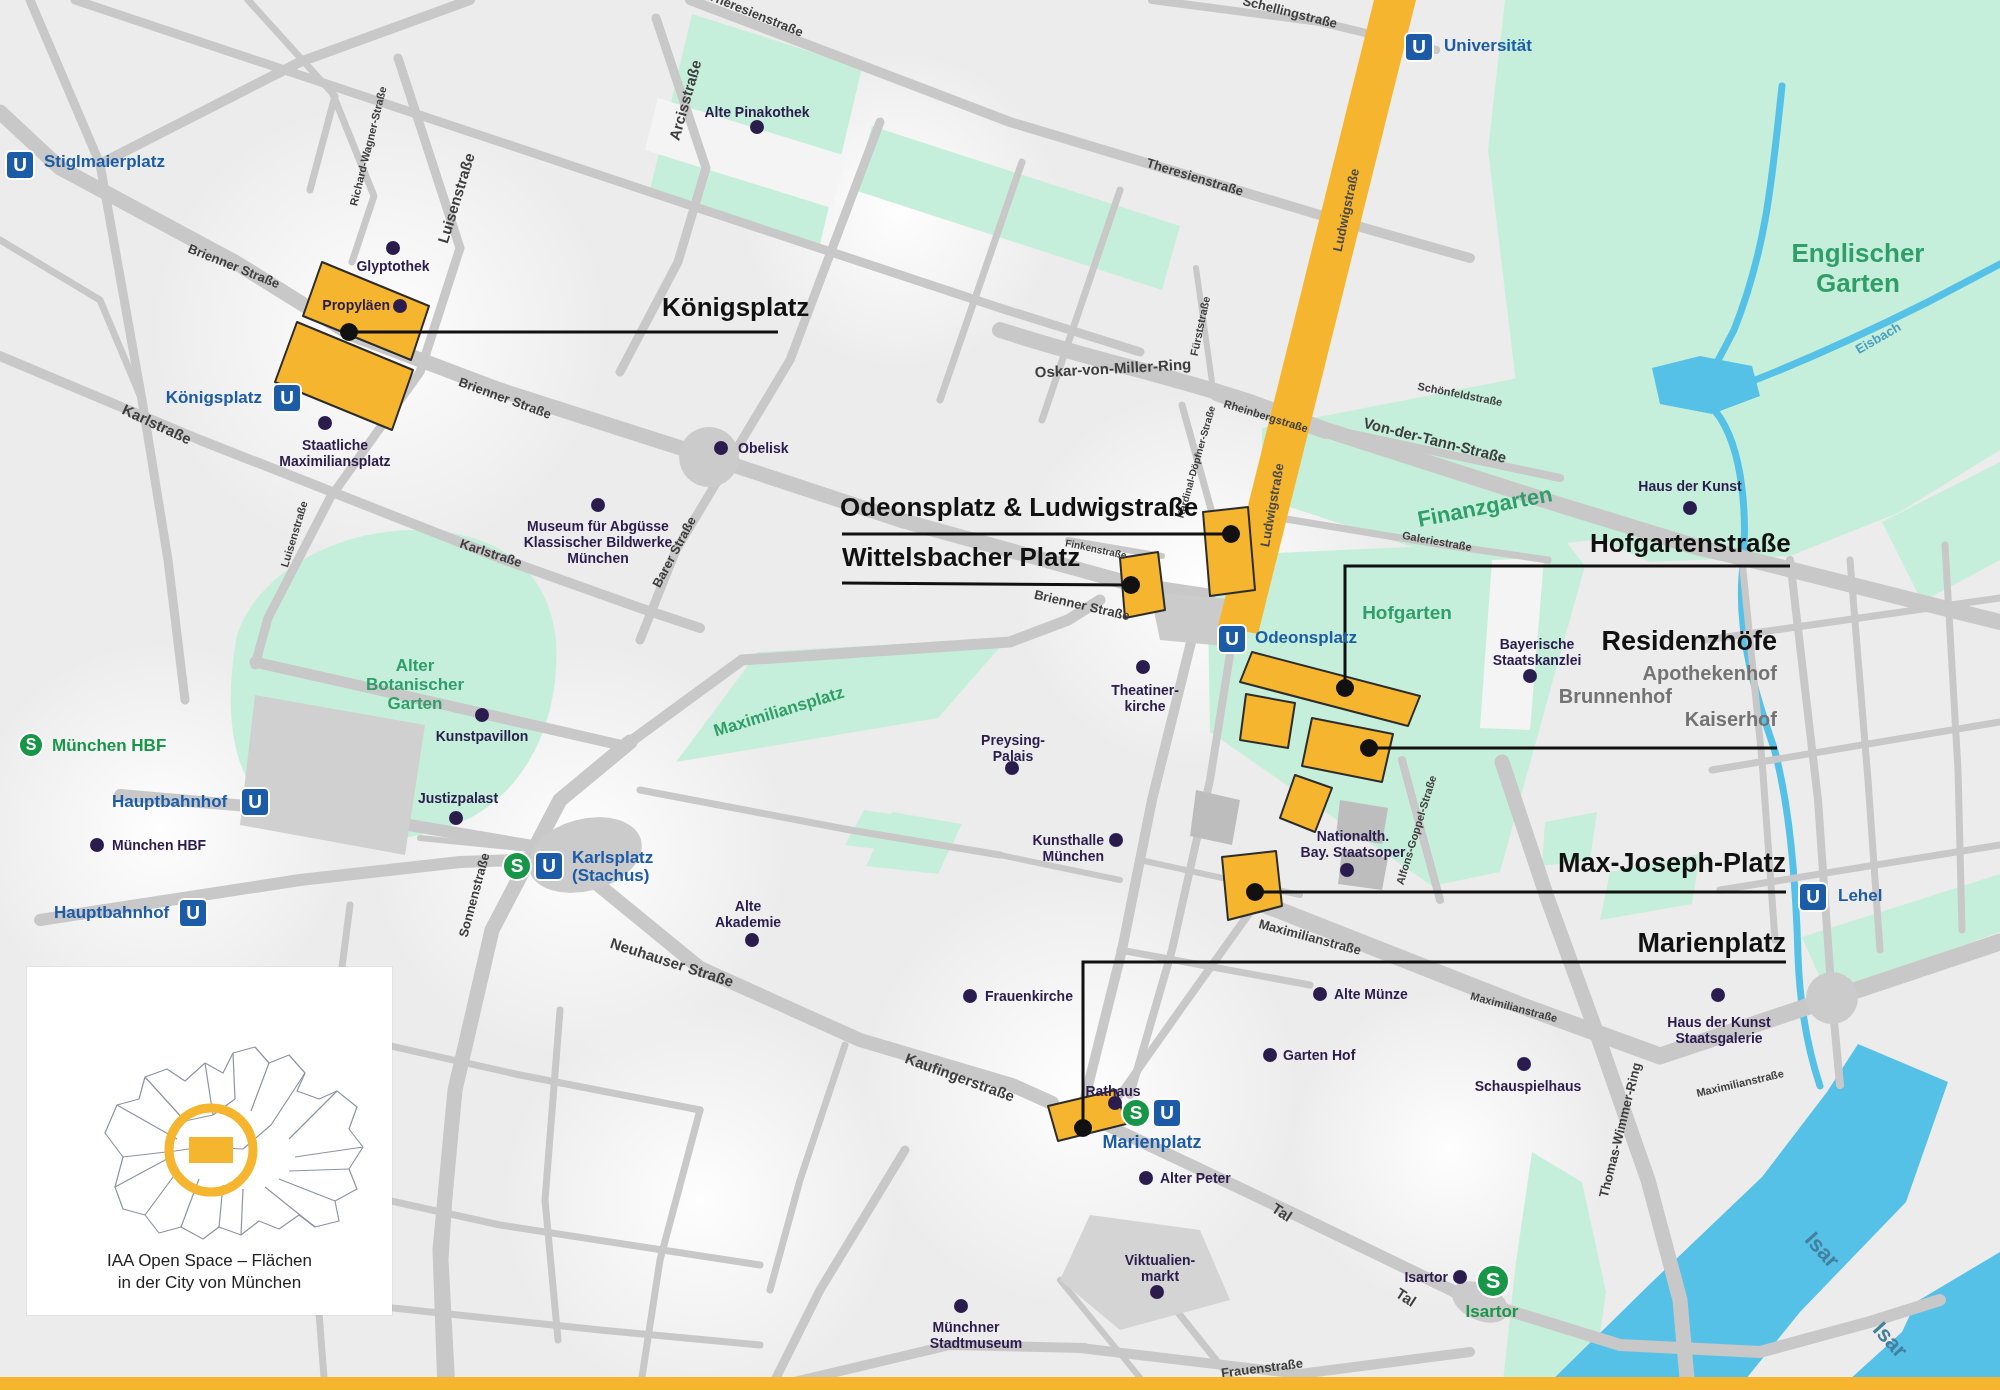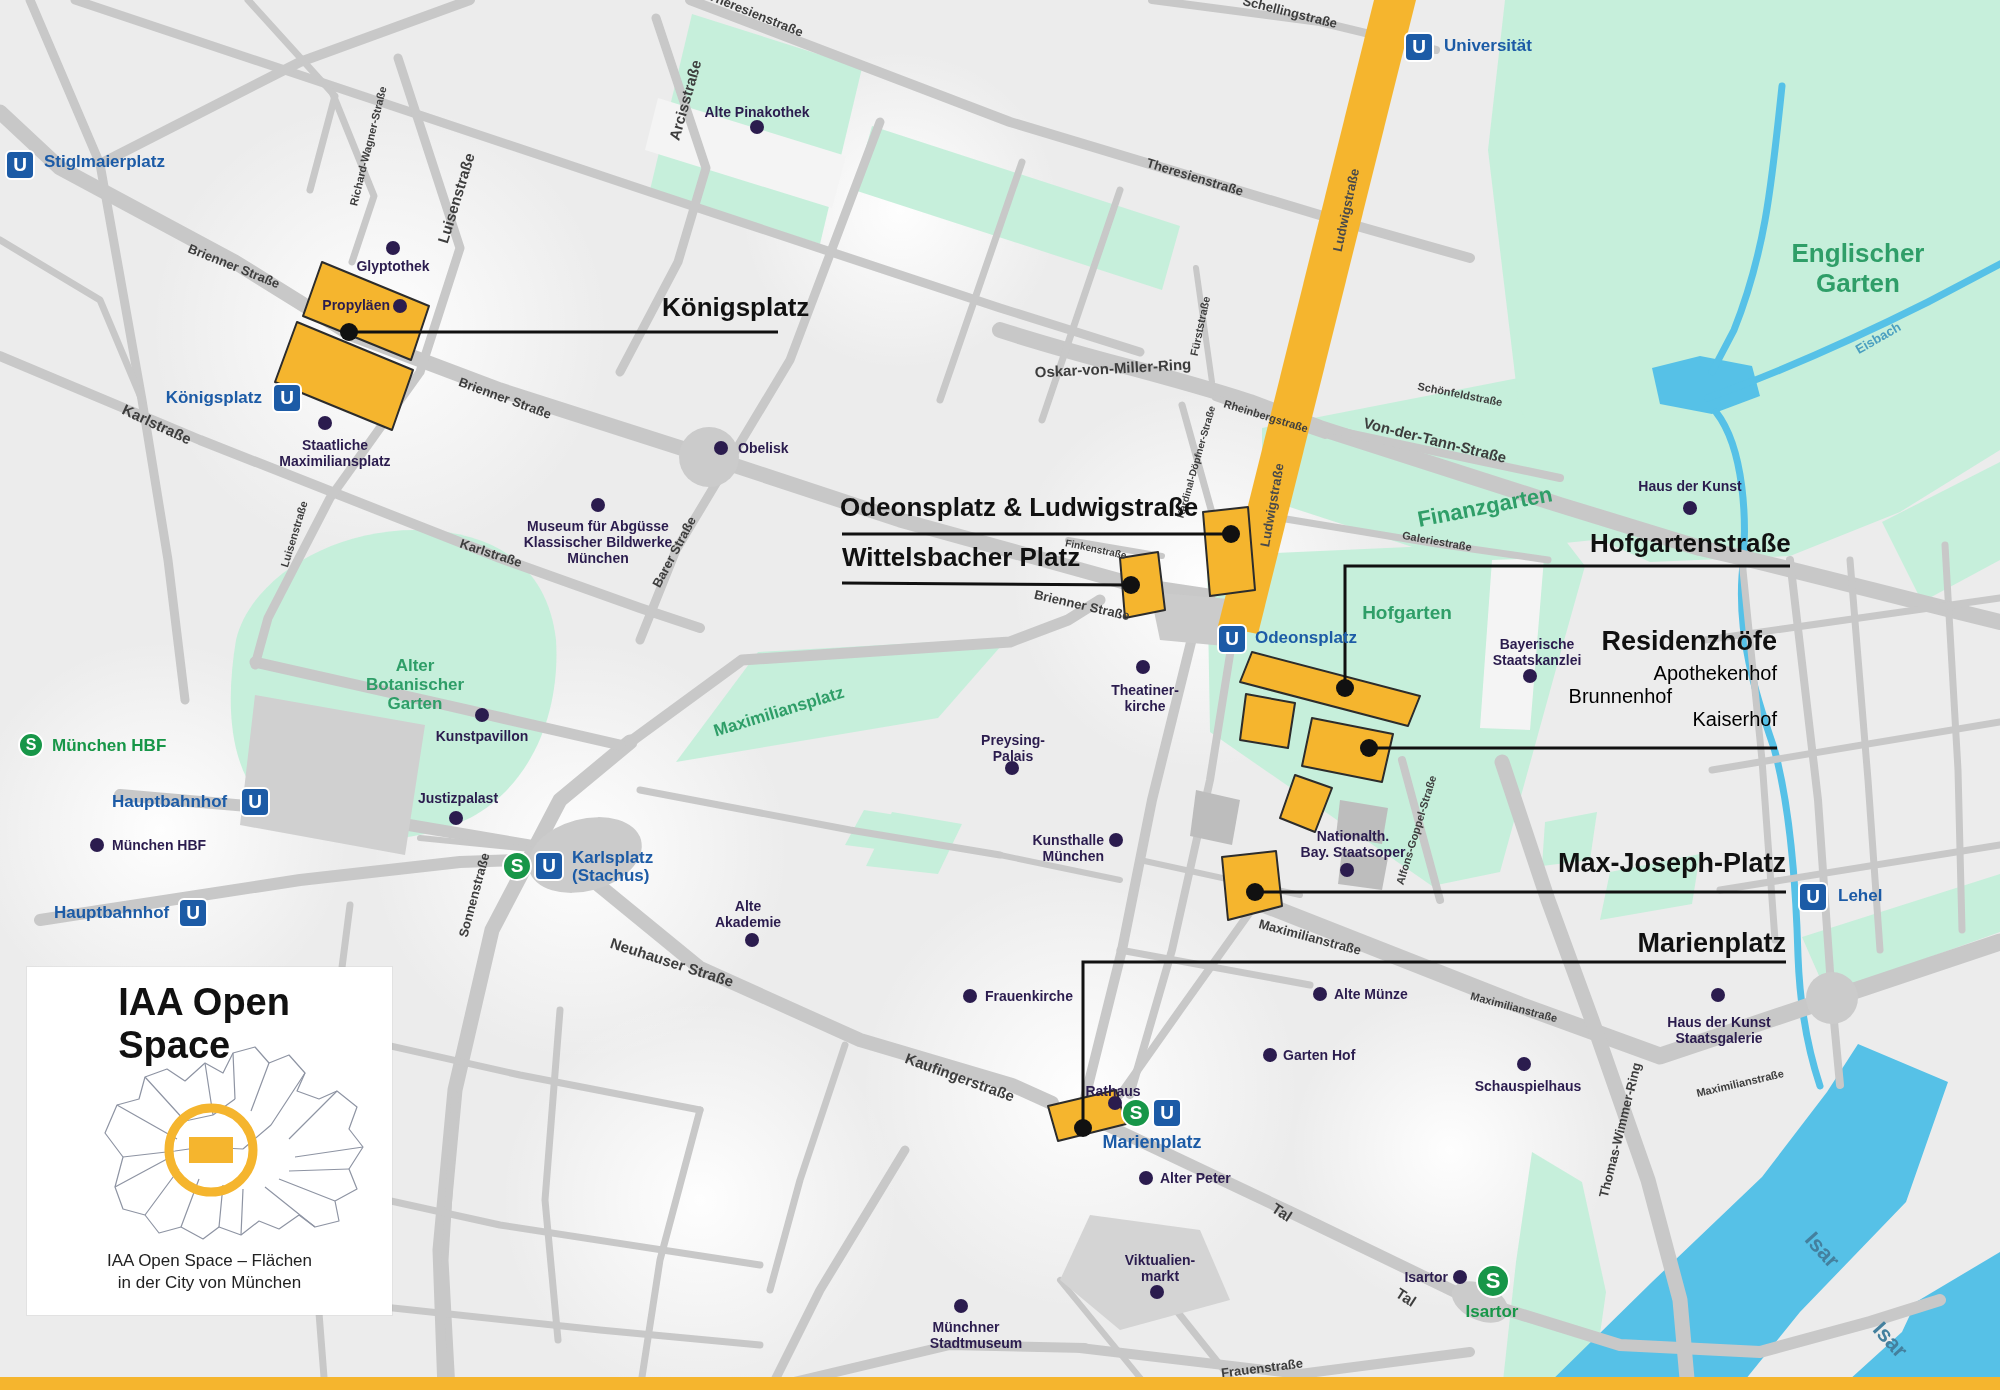--- a/index.html
+++ b/index.html
@@ -10,21 +10,21 @@
   .street{color:#3d3d3d;font-weight:bold;font-size:13px;}
   .street.sm{font-size:11px;}
   .poi{color:#2b1c4e;font-weight:bold;font-size:14px;line-height:17px;}
   .poi.c{text-align:center;transform:translateX(-50%);}
   .poi.r{transform:translateX(-100%);}
   .park-label{color:#2f9e68;font-weight:bold;}
   .stn{color:#1c5ba6;font-weight:bold;font-size:17px;}
   .stn.green{color:#179648;}
   .callout{color:#111;font-weight:bold;font-size:26px;}
   .callout.r{transform:translateX(-100%);}
-  .callout-sub{color:#000000;font-weight:normal;font-size:20px;transform:translateX(-100%);}
+  .callout-sub{color:#737373;font-weight:bold;font-size:20px;transform:translateX(-100%);}
   .ubadge{position:absolute;width:26px;height:26px;background:#1c5ba6;border:2px solid #fff;
           border-radius:6px;color:#fff;font-weight:bold;font-size:19px;text-align:center;
           line-height:26px;box-sizing:content-box;}
   .sbadge{position:absolute;width:26px;height:26px;background:#179648;border:2px solid #fff;
           border-radius:50%;color:#fff;font-weight:bold;font-size:19px;text-align:center;line-height:26px;}
   .rot{transform-origin:center center;}
   #legend{position:absolute;left:27px;top:967px;width:365px;height:348px;background:#fff;
           box-shadow:0 0 0 1px rgba(0,0,0,0.04);}
   #legend .title{position:absolute;left:50%;top:14px;transform:translateX(-50%);
           font-size:38px;font-weight:bold;color:#111;}
@@ -359,21 +359,20 @@
 <span class="lbl callout" style="left:842px;top:542px">Wittelsbacher Platz</span>
 <span class="lbl callout" style="left:1590px;top:528px">Hofgartenstraße</span>
 <span class="lbl callout r" style="left:1777px;top:626px;font-size:27px">Residenzhöfe</span>
 <span class="lbl callout-sub" style="left:1777px;top:662px">Apothekenhof</span>
 <span class="lbl callout-sub" style="left:1672px;top:685px">Brunnenhof</span>
 <span class="lbl callout-sub" style="left:1777px;top:708px">Kaiserhof</span>
 <span class="lbl callout r" style="left:1786px;top:848px;font-size:27px">Max-Joseph-Platz</span>
 <span class="lbl callout r" style="left:1786px;top:928px;font-size:27px">Marienplatz</span>
 
 <div id="legend">
-  <div class="title">IAA Open Space</div>
   <svg width="365" height="230" viewBox="0 0 365 230" style="position:absolute;left:0;top:62px">
     <g fill="#ffffff" stroke="#8e94a3" stroke-width="1.2" stroke-linejoin="round">
       <path d="M96,128 L78,104 L90,76 L112,70 L118,48 L140,40 L158,52 L178,34 L196,44 L206,24 L228,18 L242,34 L262,26 L278,44 L270,62 L292,70 L310,62 L330,78 L322,100 L336,118 L322,140 L330,160 L308,172 L312,192 L288,198 L272,186 L252,200 L232,192 L214,206 L192,198 L176,210 L154,198 L132,204 L118,186 L96,180 L88,158 Z"></path>
       <path d="M118,48 L158,92 M178,34 L186,86 M206,24 L208,70 M242,34 L224,82 M278,44 L244,96 M310,62 L262,110 M336,118 L268,128 M322,140 L262,142 M308,172 L252,150 M288,198 L238,158 M232,192 M214,206 L216,160 M192,198 L196,156 M154,198 L172,150 M118,186 L152,140 M88,158 L140,130 M90,76 L150,110 M96,128 L148,122 M158,92 L186,86 M186,86 L208,70 M148,122 L176,118 M176,118 L216,120 M216,120 L244,96"></path>
     </g>
     <rect x="162" y="108" width="44" height="26" fill="#F5B52E"></rect>
     <circle cx="184" cy="121" r="42" fill="none" stroke="#F5B52E" stroke-width="9"></circle>
   </svg>
   <div class="cap" style="top:284px">IAA Open Space – Flächen</div>
   <div class="cap" style="top:306px">in der City von München</div>

